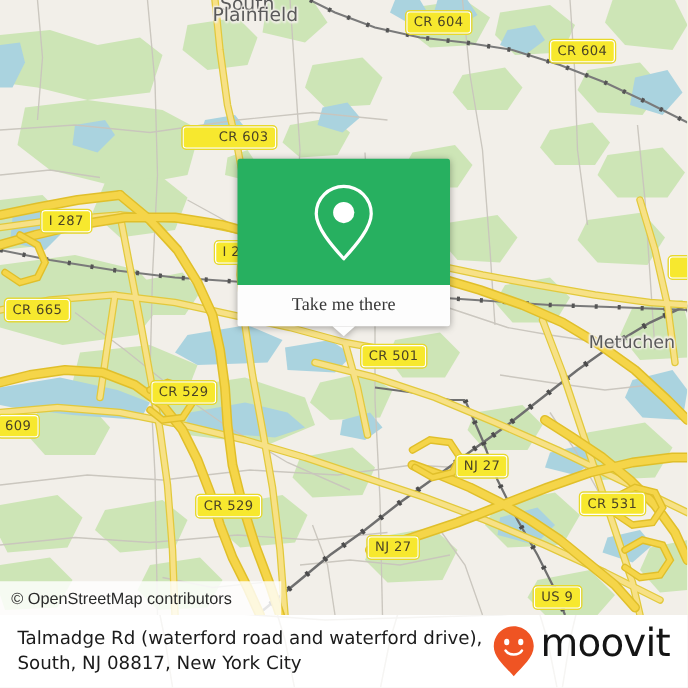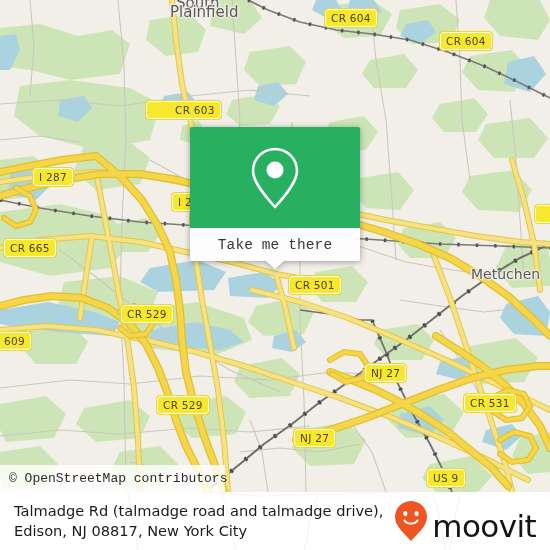--- a/index.html
+++ b/index.html
@@ -62,58 +62,58 @@
     display:flex;align-items:center;justify-content:center;
   }
   #popup-foot{
     background:#fdfdfd;height:33px;
     display:flex;align-items:center;justify-content:center;
     border-radius:0 0 2px 2px;
     position:relative;
   }
   #popup-foot-label{
     font-size:14.5px;color:#373737;letter-spacing:.1px;
-    font-family:Liberation Mono, monospace;
+    font-family:Liberation Serif, serif;
     text-align:right;
   }
   #popup-tail{
     position:absolute;left:50%;margin-left:-9px;top:100%;
     width:0;height:0;
     border-left:9px solid transparent;
     border-right:9px solid transparent;
     border-top:8px solid #fdfdfd;
   }
 
   
   #attrib{
     position:absolute;left:0;top:465px;width:225px;height:27px;
     background:rgba(255,255,255,.82);
     display:flex;align-items:center;
     padding-left:9px;box-sizing:border-box;
   }
   #attrib-text{
     font-size:13px;color:#2b2b2b;white-space:nowrap;
-    font-family:Liberation Mono, monospace;
+    font-family:Liberation Sans, sans-serif;
   }
 
   
   #footer{
     position:absolute;left:0;top:492px;width:550px;height:58px;
     background:#fff;overflow:hidden;
   }
   #footer-wm{position:absolute;left:0;top:-40px;width:550px;height:110px;opacity:.4;}
   #footer-inner{
     position:relative;display:flex;align-items:center;height:58px;
     padding:0 12px 0 14px;box-sizing:border-box;
   }
   #footer-title{
     flex:1 1 auto;font-size:14.6px;line-height:20px;color:#1b1b1b;
     font-family:"DejaVu Sans","Liberation Sans",sans-serif;
   }
-  #brand{display:flex;align-items:flex-end;gap:4px;flex:0 0 auto;padding-right:2px;}
+  #brand{display:flex;align-items:flex-start;gap:4px;flex:0 0 auto;padding-right:2px;}
   #brand-word{
     font-size:31px;line-height:31px;color:#141414;letter-spacing:-.6px;
     font-family:"DejaVu Sans","Liberation Sans",sans-serif;font-weight:500;
   }
 </style>
 </head>
 <body>
 
 <div id="app">
 
@@ -336,22 +336,22 @@
         <path d="M0,20 L120,34 L260,44 L400,40 L550,28"></path>
       </g>
       <g fill="#edebe6">
         <path d="M0,0 L60,0 L40,40 L0,34 Z"></path>
         <path d="M490,0 L550,0 L550,30 L500,36 Z"></path>
       </g>
     </svg>
 
     <div id="footer-inner">
       <div id="footer-title">
-        <div>Talmadge Rd (talmadge road and talmadge drive),</div>
-        <div>Edison, NJ 08817, New York City</div>
+        <div>Talmadge Rd (waterford road and waterford drive),</div>
+        <div>South, NJ 08817, New York City</div>
       </div>
       <div id="brand">
         <svg width="34" height="42" viewBox="0 0 34 42">
           <path d="M17 1 C8.2 1 1 8.2 1 17 C1 26 10 33 17 41 C24 33 33 26 33 17 C33 8.2 25.8 1 17 1 Z" fill="#ef5423"></path>
           <ellipse cx="11.4" cy="13.6" rx="2.1" ry="2.6" fill="#ffffff"></ellipse>
           <ellipse cx="22.6" cy="13.6" rx="2.1" ry="2.6" fill="#ffffff"></ellipse>
           <path d="M10.5 20.5 C13 24.6 21 24.6 23.5 20.5" fill="none" stroke="#ffffff" stroke-width="2.1" stroke-linecap="round"></path>
         </svg>
         <span id="brand-word">moovit</span>
       </div>

